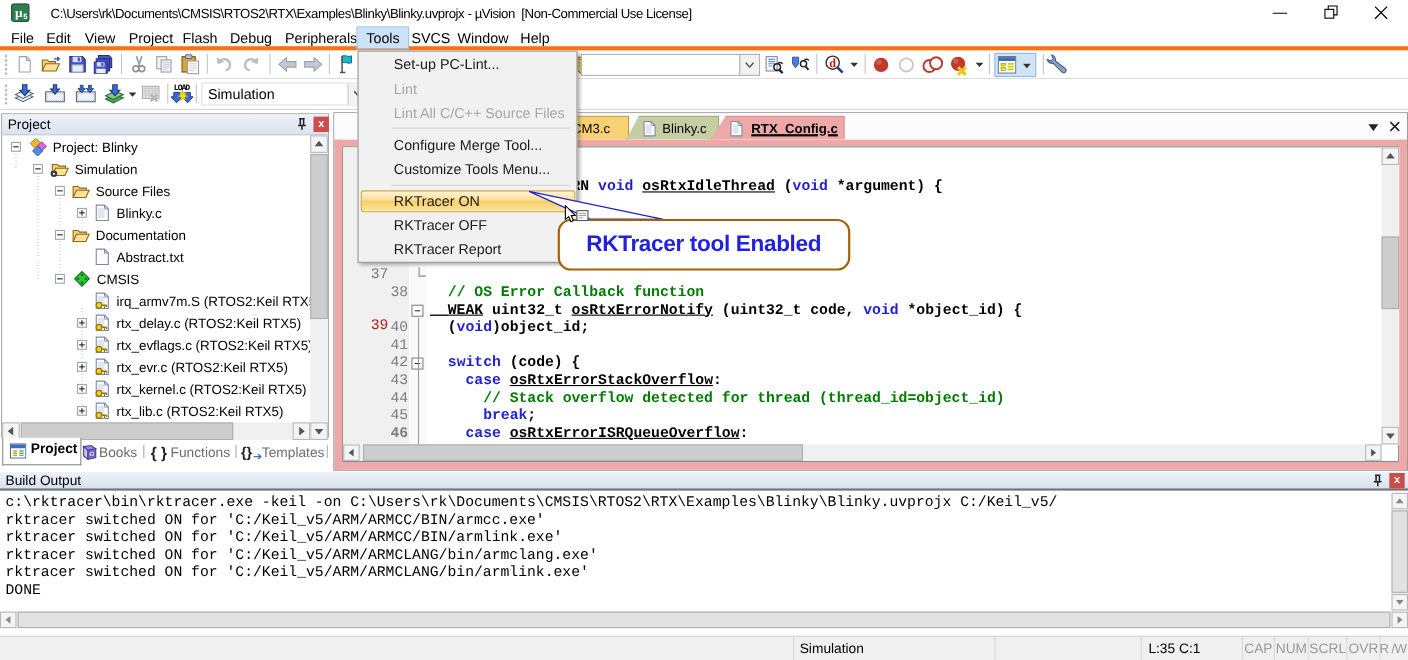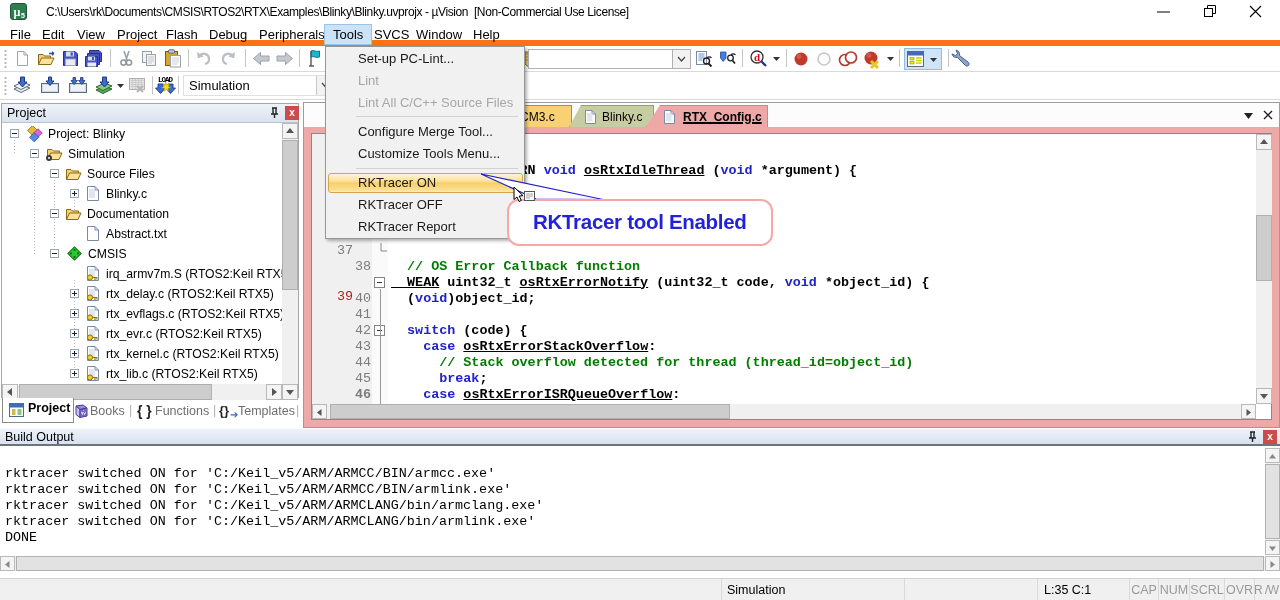--- a/index.html
+++ b/index.html
@@ -3,21 +3,21 @@
 <meta charset="utf-8">
 <style>
 * { margin:0; padding:0; box-sizing:border-box; }
 html,body { width:1280px; height:600px; overflow:hidden; background:#fff; }
 #root { position:relative; width:1280px; height:600px; font-family:"Liberation Sans",sans-serif; background:#fff; }
 .abs { position:absolute; }
 
 #titlebar { left:0; top:0; width:1280px; height:23px; background:#fff; }
 #titletext { left:46px; top:5px; font-size:12px; letter-spacing:-0.4px; color:#000; white-space:pre; }
 
-#menubar { left:0; top:23px; width:1280px; height:23px; background:#fff; border-bottom:6px solid #f97316; }
+#menubar { left:0; top:23px; width:1280px; height:23px; background:#fff; border-bottom:4px solid #f97316; }
 .mitem { position:absolute; top:2px; height:19px; line-height:19px; font-size:13px; color:#000; }
 .mhl { background:#cce3f7; outline:1px solid #98c4e8; }
 
 #tb1 { left:0; top:46px; width:1280px; height:26px; background:#fff; border-bottom:1px solid #d9d9d9; }
 #tb2 { left:0; top:72px; width:1280px; height:28px; background:#fff; border-bottom:1px solid #d9d9d9; }
 .tsep { position:absolute; top:3px; width:1px; height:18px; background:#c5c5c5; }
 .dotv { width:1px; background-image:linear-gradient(#b8b8b8 1px,transparent 1px); background-size:1px 3px; }
 .grip { position:absolute; left:4px; top:3px; width:3px; height:19px;
   background-image:radial-gradient(circle,#b5b5b5 1px,transparent 1.2px); background-size:3px 4px; }
 
@@ -48,21 +48,21 @@
 .foldbox { position:absolute; width:11px; height:11px; background:#fff; border:1px solid #848484; }
 .foldbox::before { content:""; position:absolute; left:2px; top:4px; width:5px; height:1px; background:#333; }
 
 #toolsmenu { left:325px; top:46px; width:200px; height:193px; background:#f1f1f1; border:1px solid #979797; box-shadow:2px 2px 3px rgba(0,0,0,0.3); z-index:50; }
 .mni { position:absolute; left:32px; font-size:13px; color:#1a1a1a; white-space:nowrap; }
 .mnd { color:#a7a7a7; }
 .msep { position:absolute; left:30px; width:162px; height:1px; background:#d2d2d2; }
 #mhl { position:absolute; left:2px; top:126px; width:195px; height:20px; border:1px solid #d8a54c; border-radius:3px;
   background:linear-gradient(#fef4d8,#fbe299 40%,#f7cf68 50%,#fbdf94 90%,#fdf0c4); }
 
-#callout { left:507px; top:199px; width:266px; height:47px; background:#fff; border:2px solid #fca5a5; border-radius:12px; z-index:60; }
+#callout { left:507px; top:199px; width:266px; height:47px; background:#fff; border:2px solid #a16207; border-radius:12px; z-index:60; }
 #callout span { position:absolute; left:24px; top:9px; font-size:20.5px; font-weight:bold; color:#2222dd; letter-spacing:-0.3px; }
 
 #bohead { left:0; top:429px; width:1280px; height:17px; background:linear-gradient(#eef3f9,#d7e1ed); border-bottom:2px solid #6e747c; }
 #bocontent { left:0; top:448px; width:1280px; height:107px; background:#fff; }
 .bol { position:absolute; left:5px; white-space:pre; font-family:"Liberation Mono",monospace; font-size:13.4px; color:#000; }
 
 #statusbar { left:0; top:578px; width:1280px; height:22px; background:#f0f0f0; border-top:1px solid #d2d2d2; font-size:12.5px; color:#000; }
 .sseg { position:absolute; top:0; height:22px; line-height:22px; border-right:1px solid #dadada; }
 .sgray { color:#9a9a9a; }
 </style>
@@ -614,20 +614,21 @@
   </div>
 
   <div id="bohead" class="abs">
     <span class="abs" style="left:5px;top:1px;font-size:12.5px;color:#000">Build Output</span>
     <svg class="abs" style="left:1246px;top:2px" width="13" height="13" viewBox="0 0 13 13">
         <path d="M4 1 H9 M5 1 V7 M8 1 V7 M3 7 H10 M6.5 7 V11" stroke="#222" stroke-width="1.4" fill="none"></path>
       </svg>
     <div class="abs" style="left:1263px;top:1px;width:14px;height:14px;background:#cc4b4b;color:#fff;font-size:10px;font-weight:bold;text-align:center;line-height:14px">x</div>
   </div>
   <div id="bocontent" class="abs">
+    <div class="bol" style="top:2px">c:\rktracer\bin\rktracer.exe -keil -on C:\Users\rk\Documents\CMSIS\RTOS2\RTX\Examples\Blinky\Blinky.uvprojx C:/Keil_v5/</div>
     <div class="bol" style="top:18px">rktracer switched ON for 'C:/Keil_v5/ARM/ARMCC/BIN/armcc.exe'</div>
     <div class="bol" style="top:34px">rktracer switched ON for 'C:/Keil_v5/ARM/ARMCC/BIN/armlink.exe'</div>
     <div class="bol" style="top:50px">rktracer switched ON for 'C:/Keil_v5/ARM/ARMCLANG/bin/armclang.exe'</div>
     <div class="bol" style="top:66px">rktracer switched ON for 'C:/Keil_v5/ARM/ARMCLANG/bin/armlink.exe'</div>
     <div class="bol" style="top:82px">DONE</div>
   </div>
 
   <div class="abs sb" style="left:0;top:556px;width:1280px;height:15px">
     <div class="sbtn" style="left:0;top:0;width:15px;height:15px"><svg width="13" height="13">
           <path d="M4 6.5 L8.5 3 V10 Z" fill="#888"></path>

